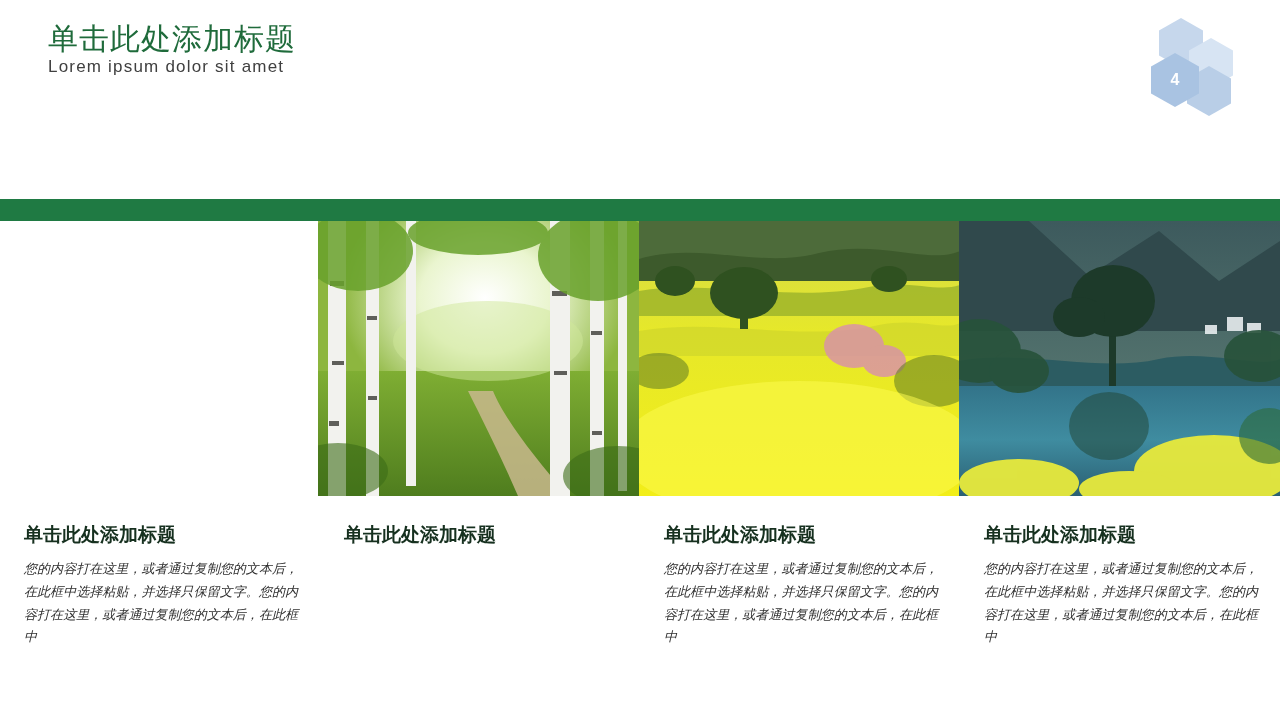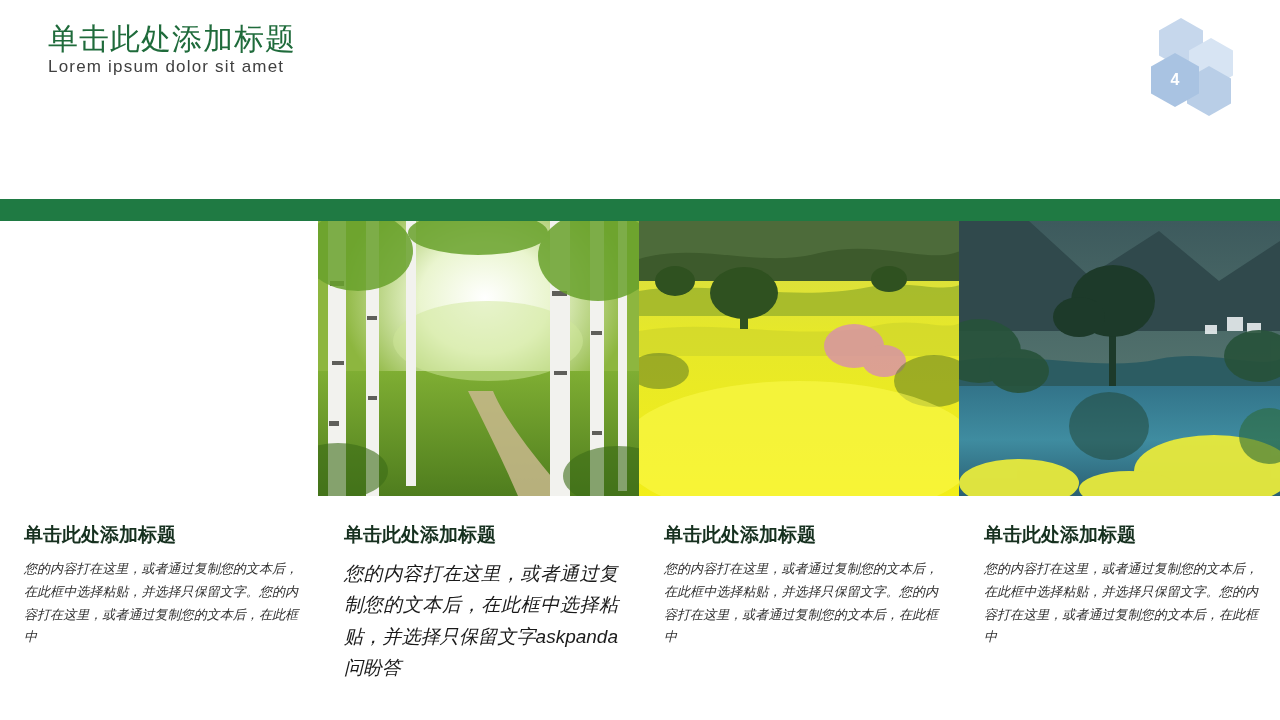--- a/index.html
+++ b/index.html
@@ -288,21 +288,20 @@
 
   <div class="columns">
 
     <div class="col">
       <div class="col-title">单击此处添加标题</div>
       <div class="col-body">您的内容打在这里，或者通过复制您的文本后，在此框中选择粘贴，并选择只保留文字。您的内容打在这里，或者通过复制您的文本后，在此框中</div>
     </div>
 
     <div class="col highlight">
       <div class="col-title">单击此处添加标题</div>
-      <div class="col-body">您的内容打在这里，或者通过复制您的文本后，在此框中选择粘贴，并选择只保留文字askpanda问盼答</div>
     </div>
 
     <div class="col">
       <div class="col-title">单击此处添加标题</div>
       <div class="col-body">您的内容打在这里，或者通过复制您的文本后，在此框中选择粘贴，并选择只保留文字。您的内容打在这里，或者通过复制您的文本后，在此框中</div>
     </div>
 
     <div class="col">
       <div class="col-title">单击此处添加标题</div>
       <div class="col-body">您的内容打在这里，或者通过复制您的文本后，在此框中选择粘贴，并选择只保留文字。您的内容打在这里，或者通过复制您的文本后，在此框中</div>

